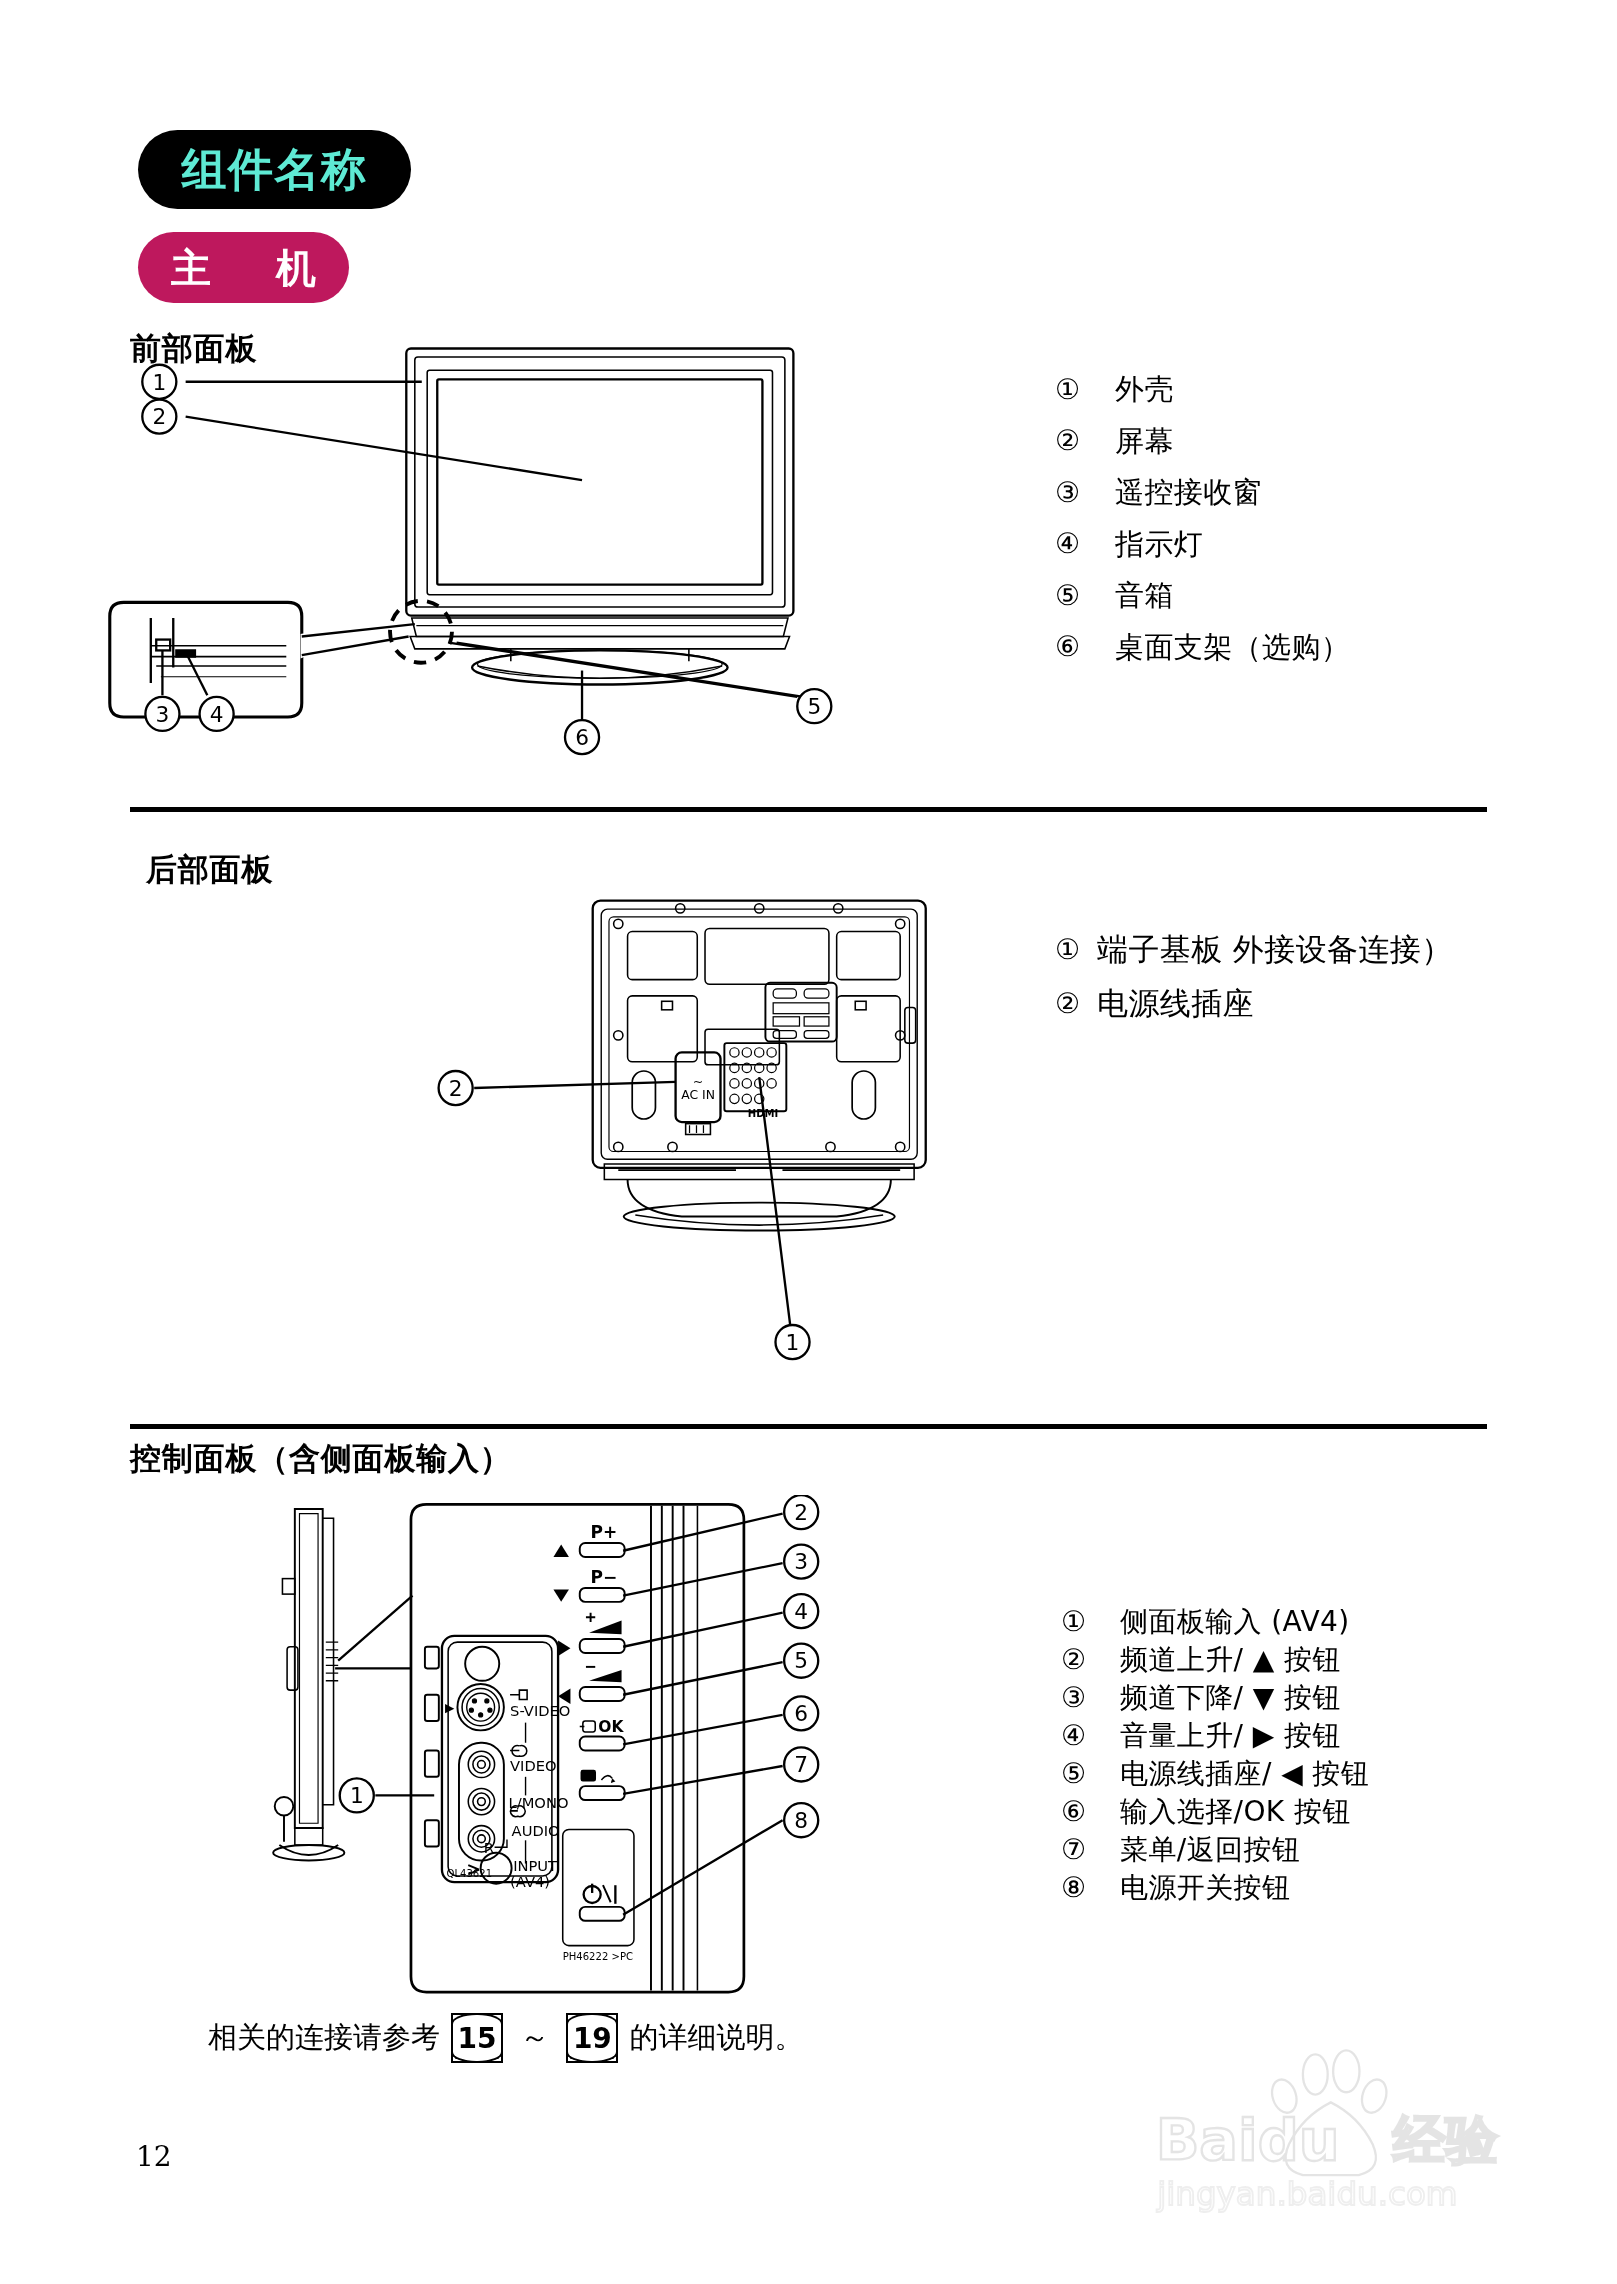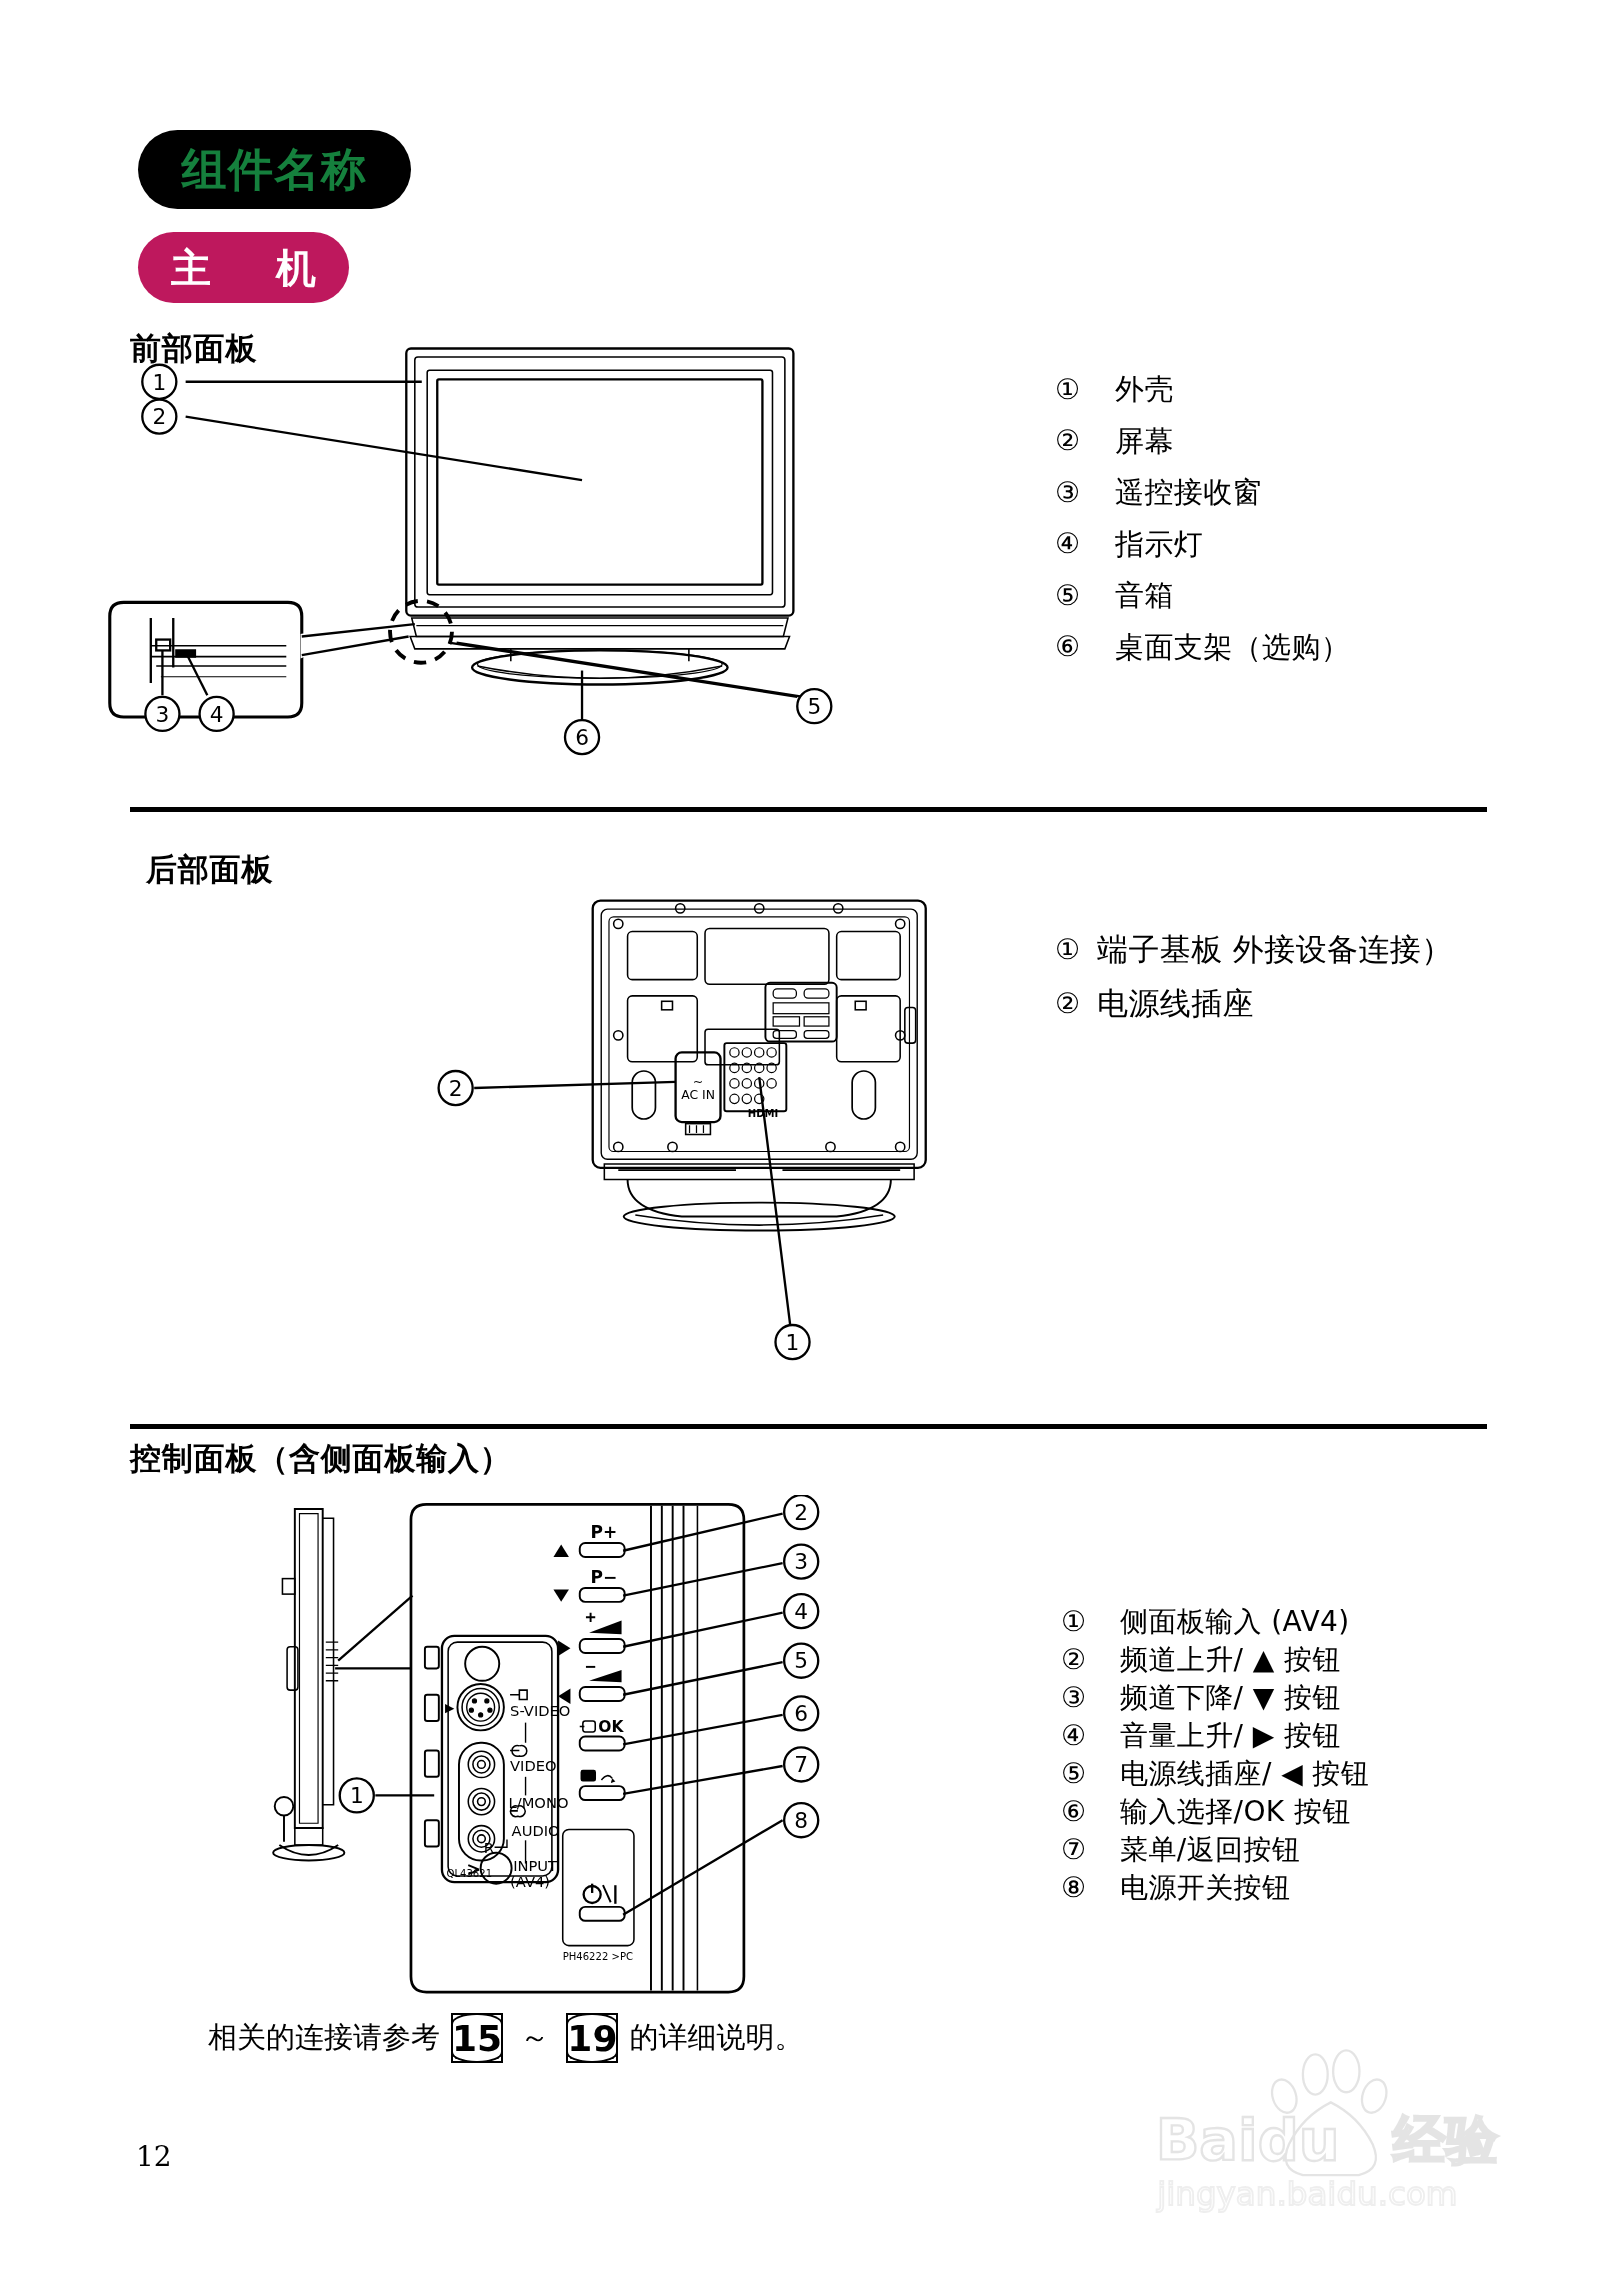--- a/index.html
+++ b/index.html
@@ -28,21 +28,21 @@
     top: 130px;
     width: 273px;
     height: 79px;
     background: #000;
     border-radius: 40px;
     display: flex;
     align-items: center;
     justify-content: center;
   }
   .badge-title span {
-    color: #15803d;
+    color: #5eead4;
     font-size: 45px;
     font-weight: bold;
     letter-spacing: 1.5px;
     line-height: 1;
   }
   .badge-sub {
     position: absolute;
     left: 138px;
     top: 232px;
     width: 211px;
@@ -131,21 +131,21 @@
   }
   .book-ref {
     position: relative;
     display: inline-flex;
     align-items: center;
     justify-content: center;
     width: 48px;
     height: 46px;
     margin: 0 11px;
     border: 2.3px solid #000;
-    font-size: 36px;
+    font-size: 28px;
     font-weight: bold;
     font-family: "DejaVu Sans", sans-serif;
   }
   .book-ref::before,
   .book-ref::after {
     content: "";
     position: absolute;
     left: -2.3px;
     width: 48px;
     height: 9.3px;

